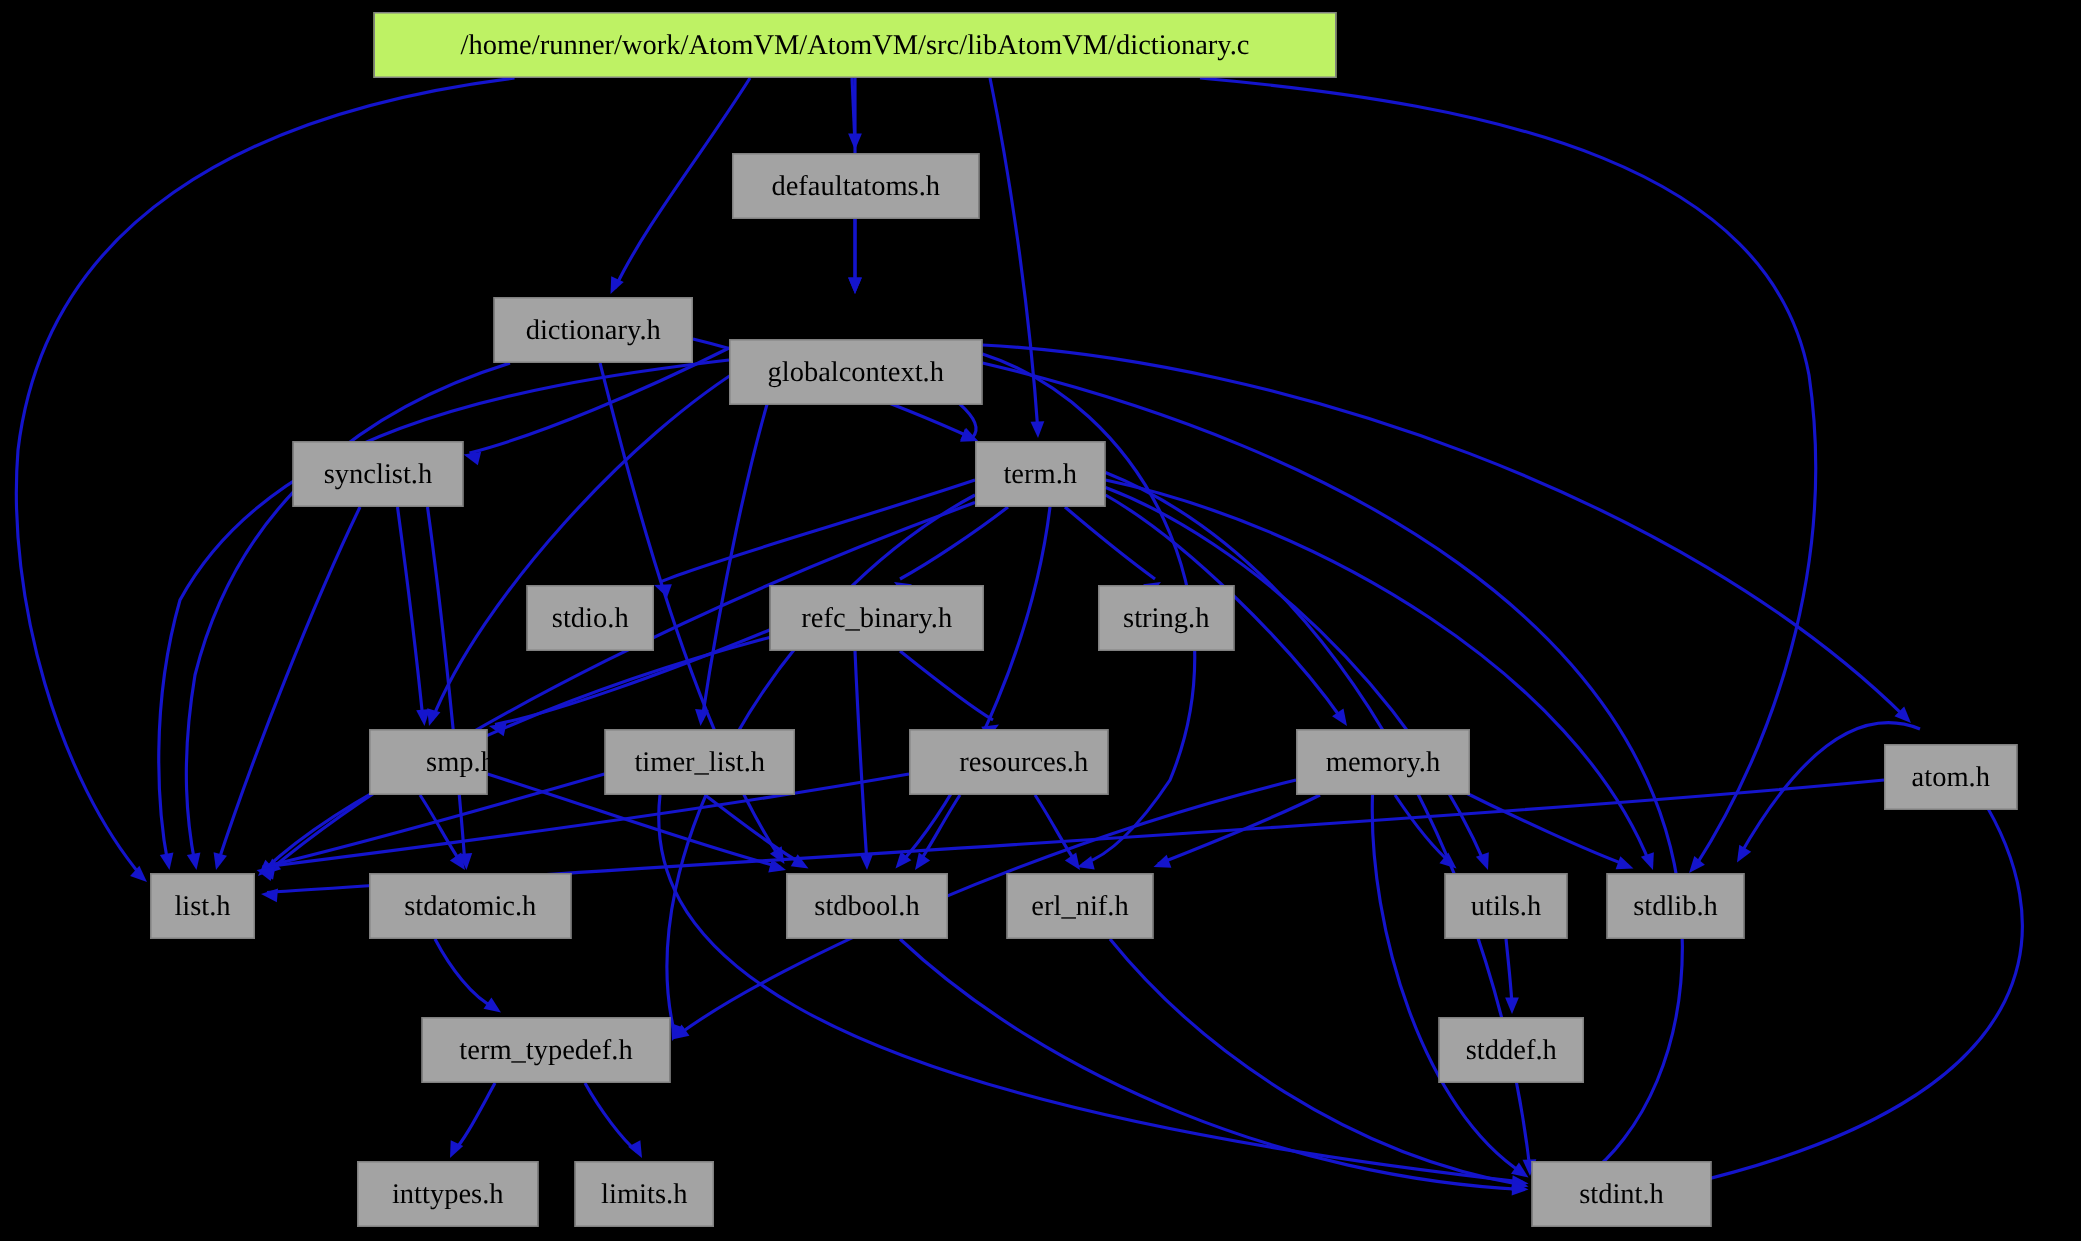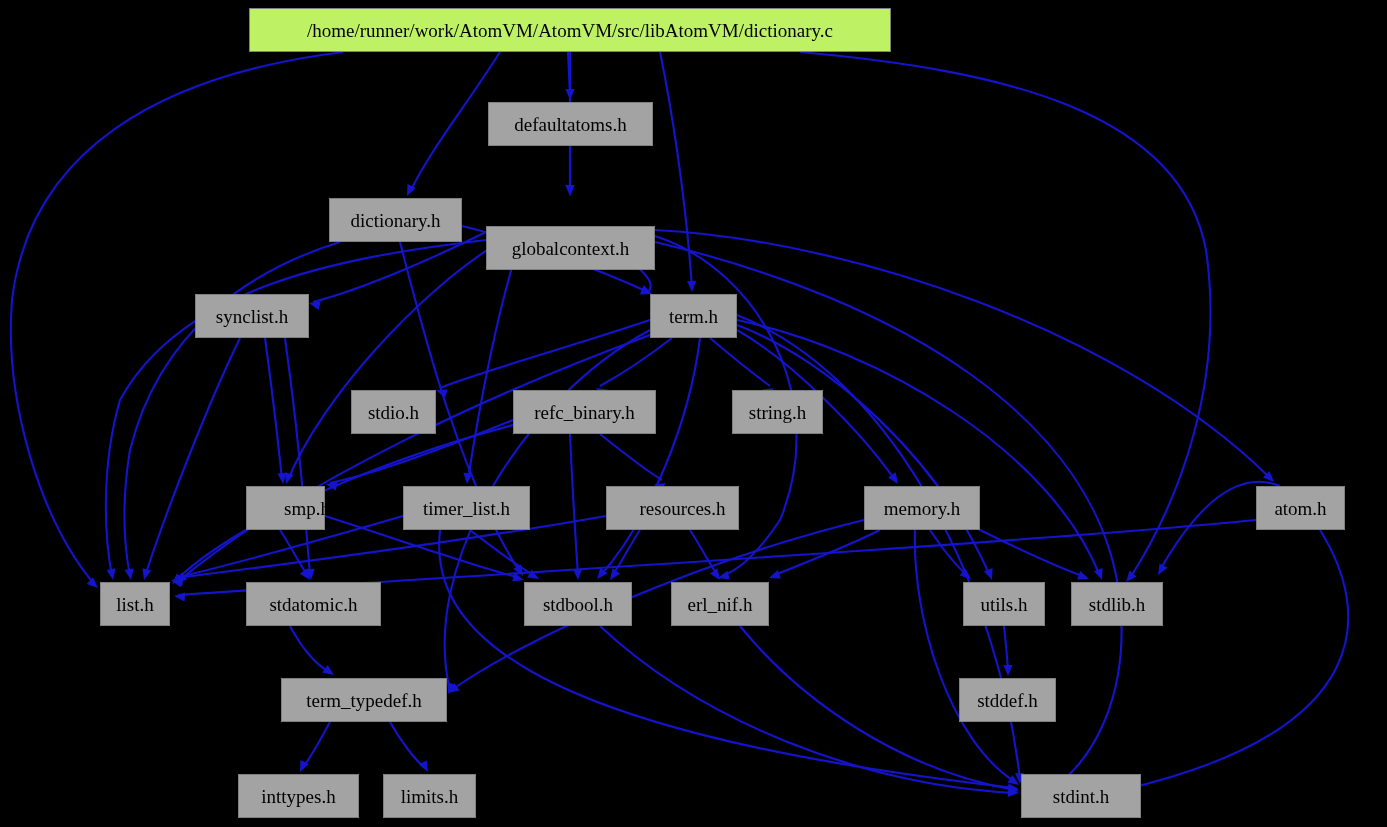--- a/index.html
+++ b/index.html
@@ -166,21 +166,21 @@
       </div>
       <div class="node" style="left: 403px; top: 486px; width: 127px; height: 44px;">
         <span>timer_list.h</span>
       </div>
       <div class="node" style="left: 606px; top: 486px; width: 133px; height: 44px; padding-left: 20px;">
         <span>resources.h</span>
       </div>
       <div class="node" style="left: 864px; top: 486px; width: 116px; height: 44px;">
         <span>memory.h</span>
       </div>
-      <div class="node" style="left: 1256px; top: 486px; width: 89px; height: 44px;">
+      <div class="node" style="left: 1256px; top: 496px; width: 89px; height: 44px;">
         <span>atom.h</span>
       </div>
       <div class="node" style="left: 100px; top: 582px; width: 70px; height: 44px;">
         <span>list.h</span>
       </div>
       <div class="node" style="left: 246px; top: 582px; width: 135px; height: 44px;">
         <span>stdatomic.h</span>
       </div>
       <div class="node" style="left: 524px; top: 582px; width: 108px; height: 44px;">
         <span>stdbool.h</span>

